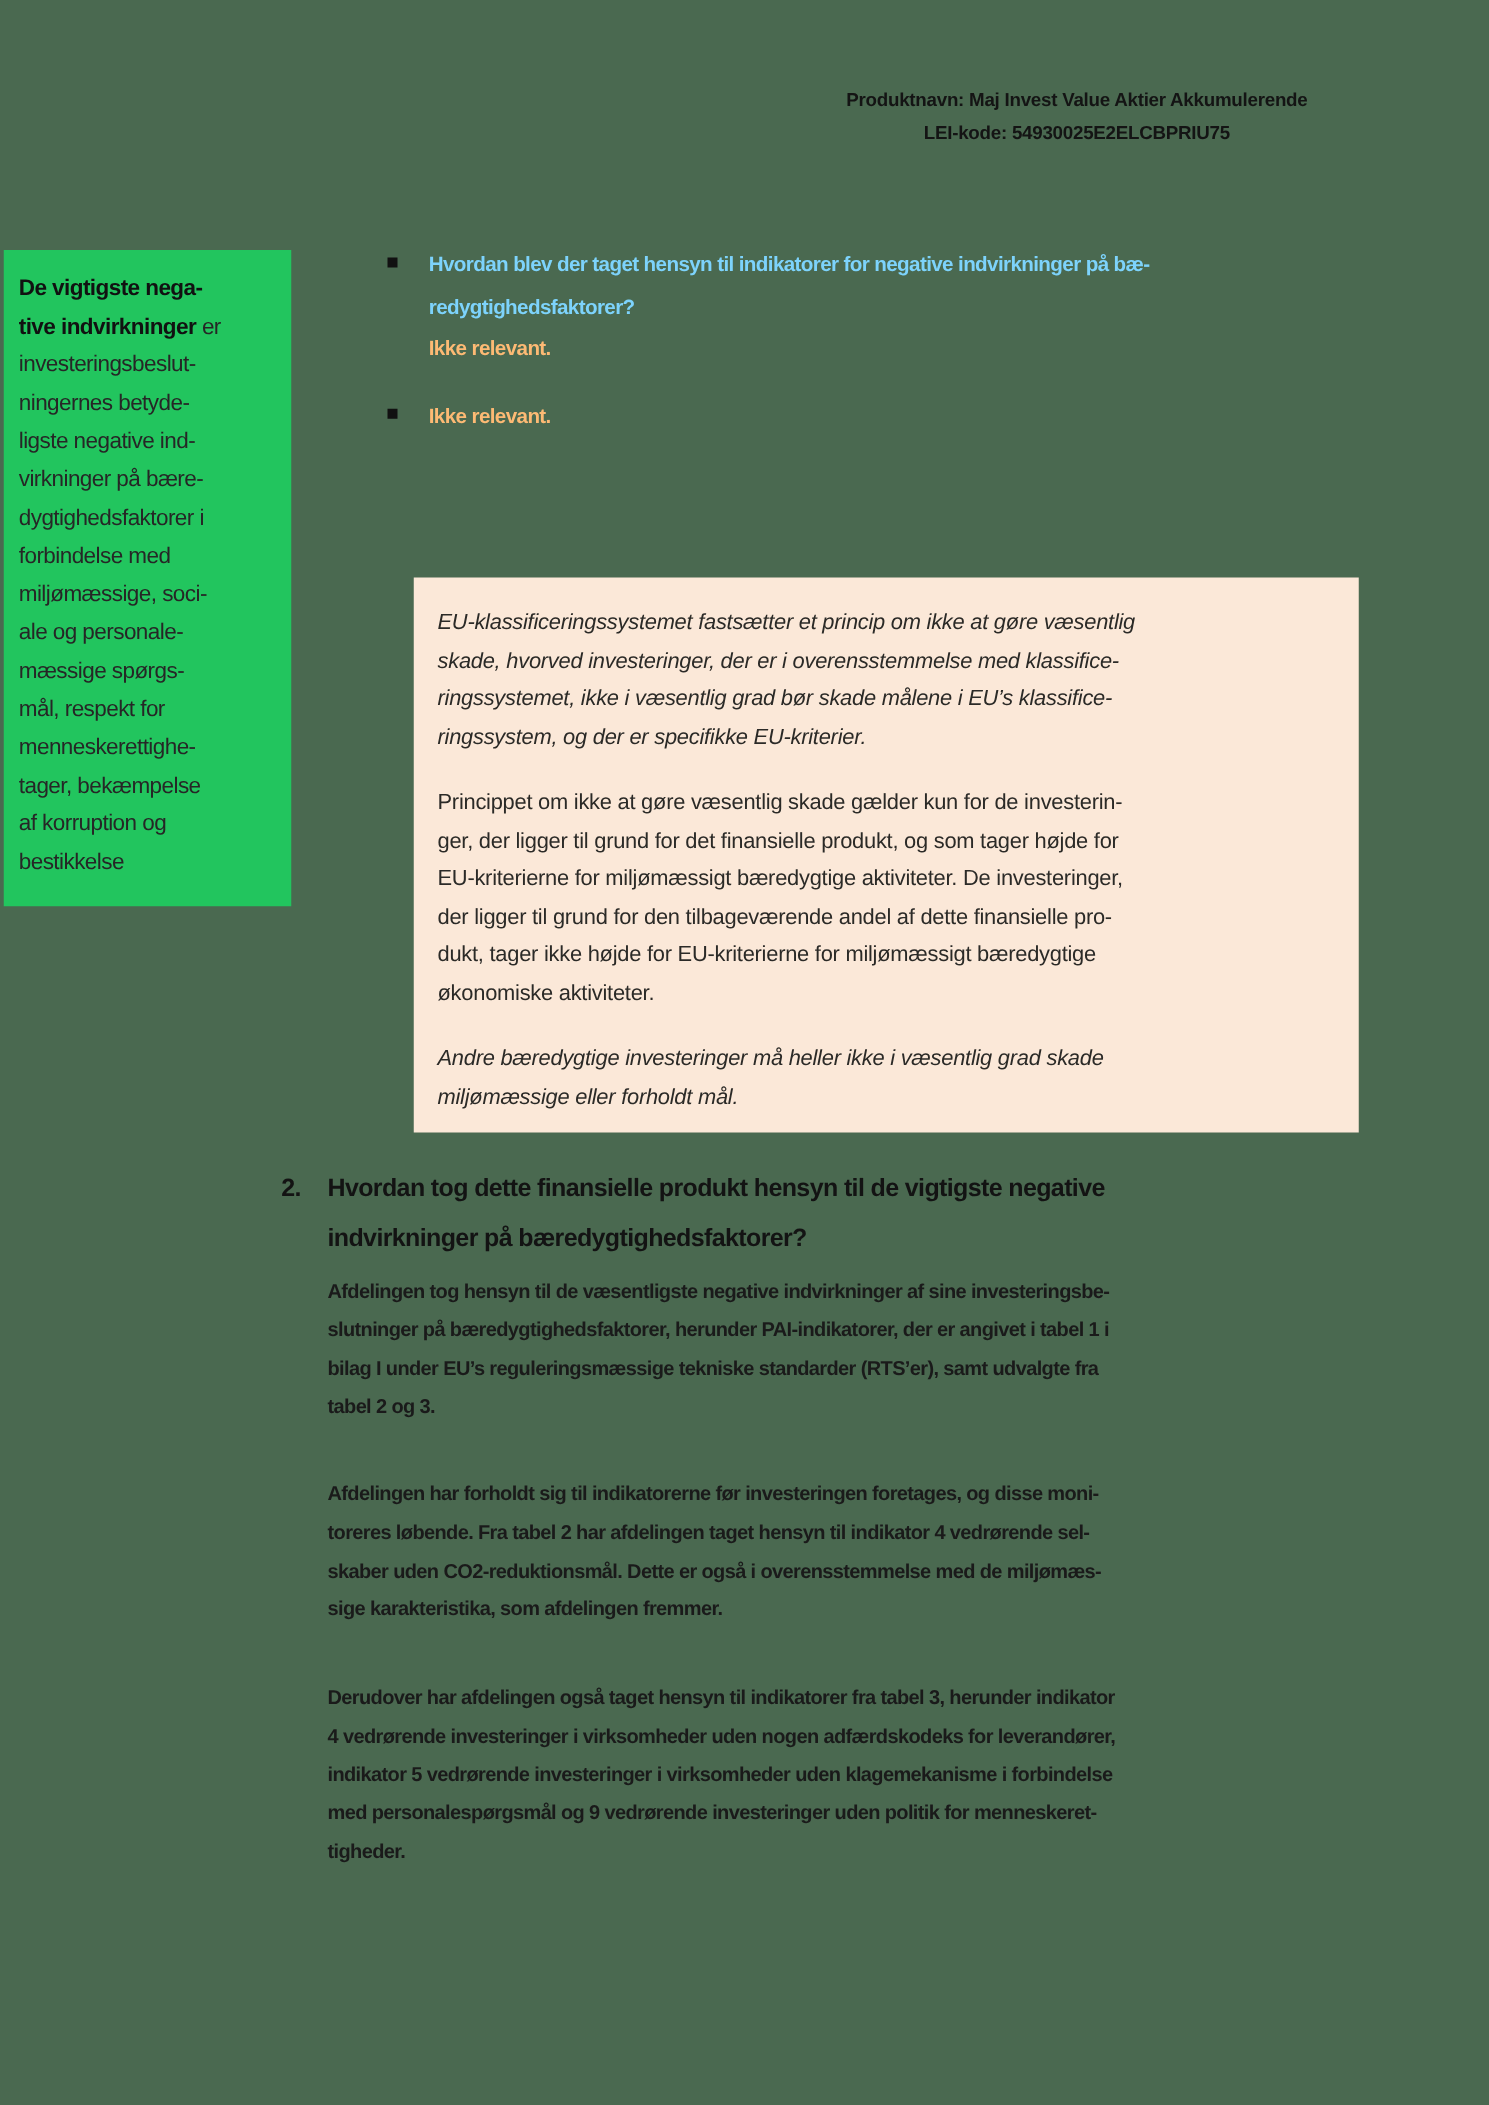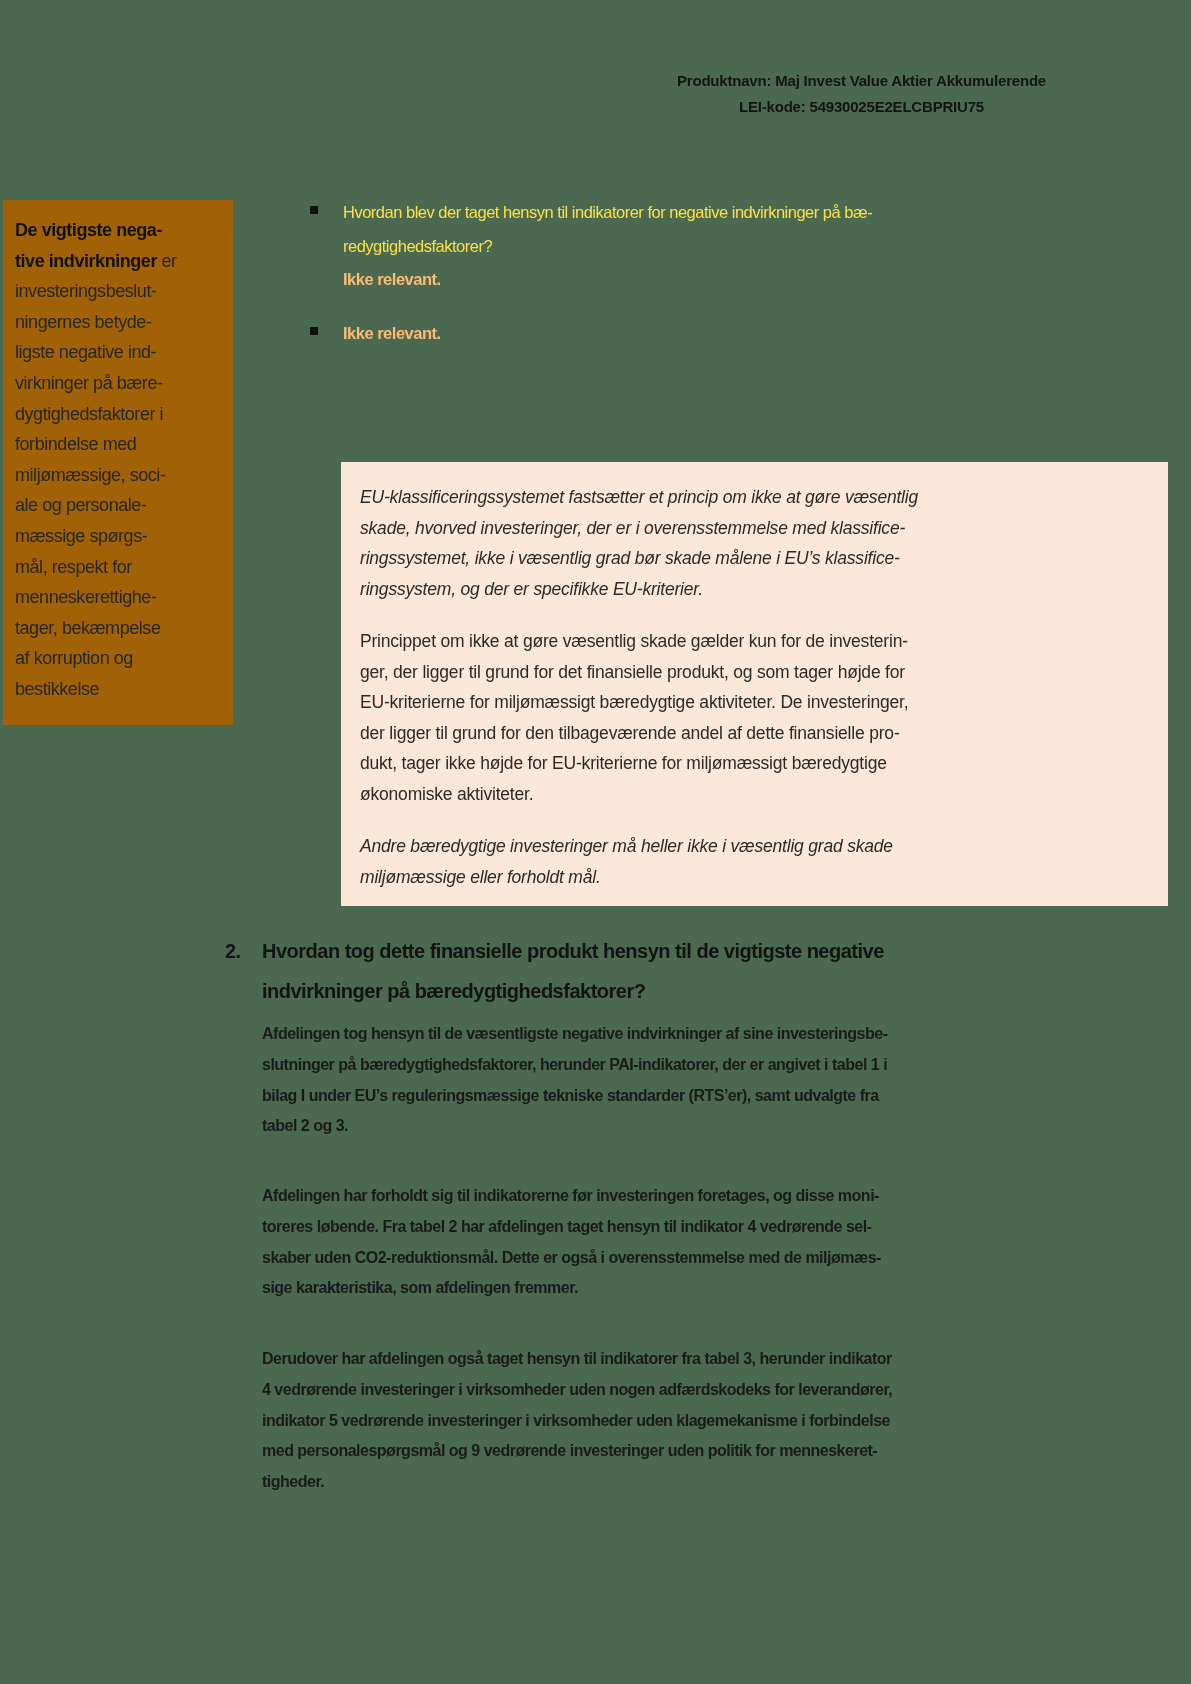--- a/index.html
+++ b/index.html
@@ -12,37 +12,37 @@
   }
 
   .doc-header {
     position:absolute; top:68px; right:145px;
     text-align:center; font-size:15px; font-weight:700;
     line-height:26px; letter-spacing:-0.2px; color:#141414;
   }
 
   .sidebar-note {
     position:absolute; left:3px; top:200px; width:230px;
-    box-sizing:border-box; background:#a16207;
+    box-sizing:border-box; background:#22c55e;
     padding:15px 11px 20px 12px;
     font-size:18px; line-height:30.6px; letter-spacing:-0.45px;
     color:#262626; white-space:pre-line;
   }
   .sidebar-note .lead { font-weight:700; color:#111; }
 
   .bullet-item { position:absolute; left:310px; display:flex; }
   #bullet-item-1 { top:196px; }
   #bullet-item-2 { top:317px; }
   .bullet-marker { width:8px; height:8px; background:#111; margin-top:10px; flex:none; }
   .bullet-body { margin-left:25px; width:700px; font-size:16.5px; line-height:33.5px; letter-spacing:-0.5px; }
-  .bullet-question { font-weight:400; white-space:pre-line; color:#fde047; }
+  .bullet-question { font-weight:700; white-space:pre-line; color:#7dd3fc; }
   .bullet-answer { font-weight:600; color:#fdba74; }
 
   .dnsh-box {
-    position:absolute; left:341px; top:462px; width:827px;
+    position:absolute; left:331px; top:462px; width:756px;
     box-sizing:border-box; background:#fbe8d8;
     padding:20px 85px 14px 19px;
     font-size:17.5px; line-height:30.5px; letter-spacing:-0.2px;
     color:#2b2a27;
   }
   .dnsh-box p { margin:0 0 22px 0; white-space:pre-line; }
   .dnsh-box p:last-child { margin-bottom:0; }
   .italic { font-style:italic; }
 
   .section-heading {

